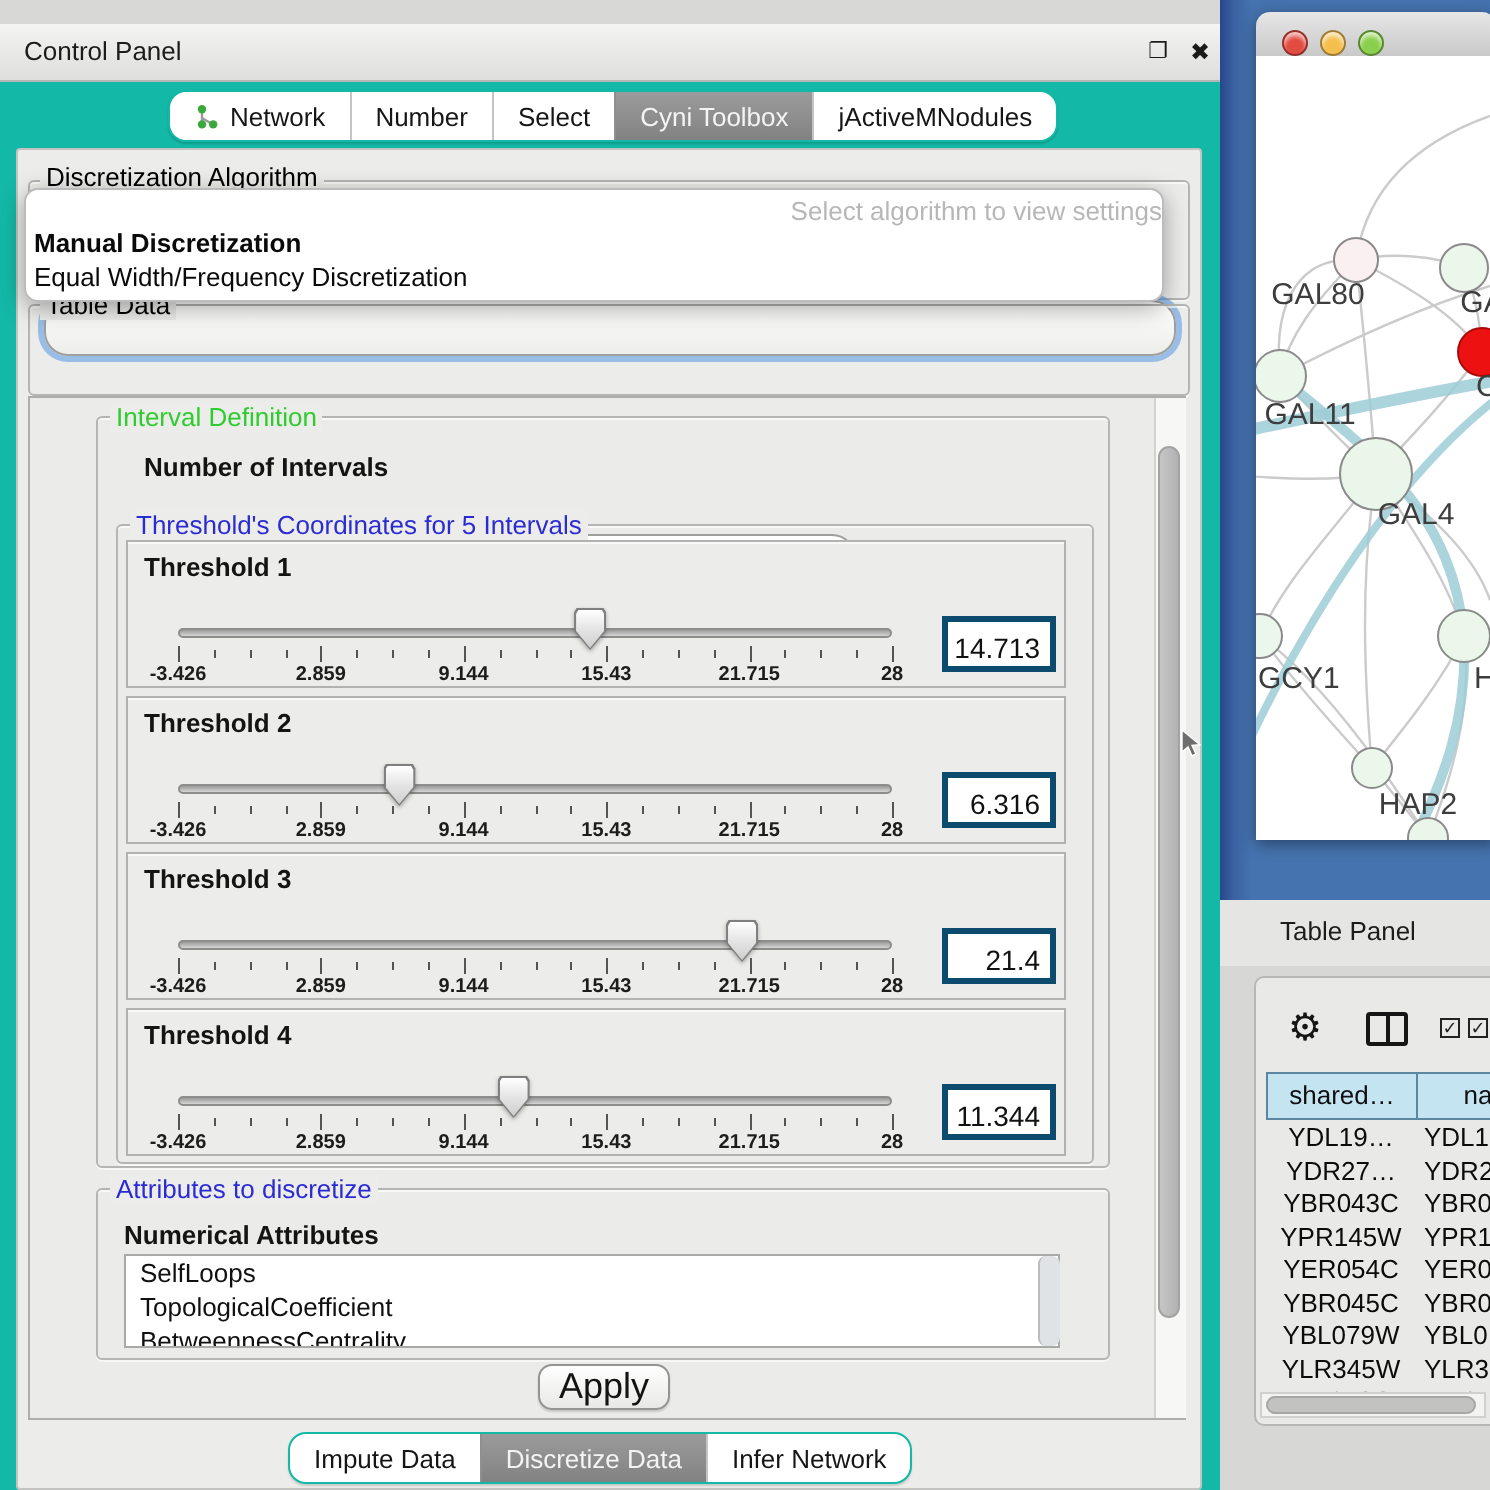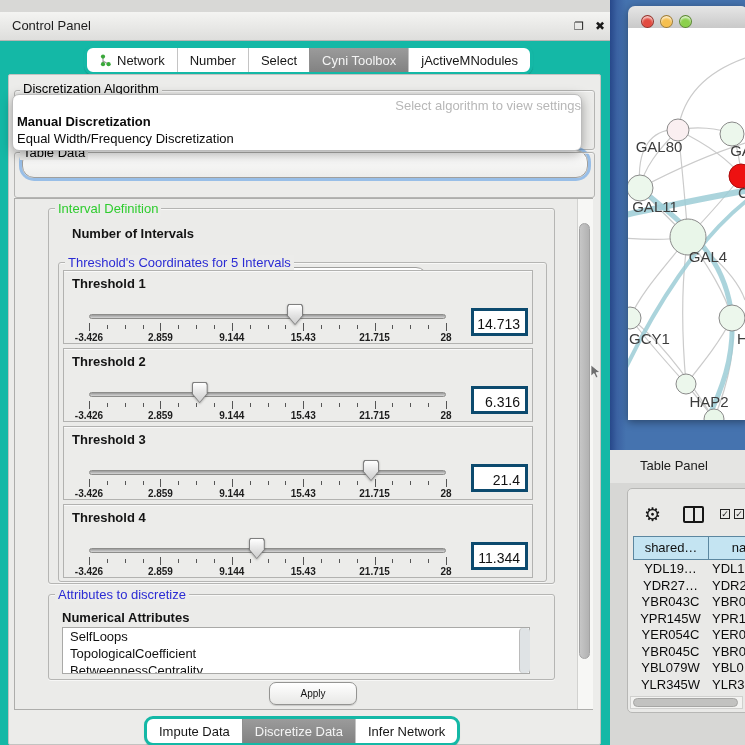--- a/index.html
+++ b/index.html
@@ -11,21 +11,21 @@
   
   #control-panel{left:0;top:12px;width:610px;height:745px;background:#14b8a6;}
   #cp-titlebar{left:0;top:0;width:610px;height:28px;
       background:linear-gradient(#f4f4f2,#dededc);border-bottom:1px solid #b6b6b4;}
   #cp-title{left:12px;top:0;height:28px;line-height:28px;font-size:13px;color:#1c1c1c;}
   .win-btn{top:7px;width:14px;height:14px;font-size:12px;line-height:14px;text-align:center;color:#1a1a1a;}
   #float-btn{left:572px;font-size:11px;}
   #close-btn{left:593px;font-weight:bold;}
 
   
-  .tabgroup{display:flex;border:3px solid #14b8a6;border-radius:9px;overflow:hidden;
+  .tabgroup{display:flex;border:1px solid #14b8a6;border-radius:9px;overflow:hidden;
       background:#ffffff;box-shadow:0 1px 1px rgba(0,0,0,.15);height:24px;}
   .tab{display:flex;align-items:center;gap:5px;padding:0 12px;font-size:13px;color:#161616;
       border-left:1px solid #c4c4c4;white-space:nowrap;cursor:default;}
   .tab:first-child{border-left:none;}
   .tab.sel{background:linear-gradient(#9b9b9b,#828282);color:#f4f4f4;border-left-color:#8f8f8f;}
   #top-tabs{left:84px;top:33px;}
   #bottom-tabs{left:144px;top:704px;}
 
   
   #cp-content{left:8px;top:62px;width:593px;height:671px;background:#ececea;
@@ -99,23 +99,23 @@
 
   #attr-group{left:48px;top:582px;width:505px;height:84px;}
   #attr-title{left:55px;top:575px;color:#2b2bd4;}
   #numattr-label{left:62px;top:598px;font-size:13px;font-weight:bold;color:#141414;}
   #attr-list{left:62px;top:615px;width:468px;height:47px;background:#ffffff;
       border:1px solid #a9a9a7;box-sizing:border-box;overflow:hidden;}
   .attr-item{height:17px;line-height:17px;font-size:13px;color:#101010;padding-left:7px;}
   #attr-list-sb{left:519px;top:616px;width:10px;height:45px;background:#dfe3e5;
       border-left:1px solid #bbb;border-radius:4px;}
 
-  #apply-btn{left:269px;top:670px;width:88px;height:23px;border-radius:7px;
+  #apply-btn{left:269px;top:670px;width:66px;height:23px;border-radius:7px;
       background:linear-gradient(#ffffff,#e8e8e6);border:1px solid #949492;box-sizing:border-box;
-      font-size:10px;color:#141414;text-align:center;line-height:21px;
+      font-size:18px;color:#141414;text-align:center;line-height:21px;
       box-shadow:0 1px 1px rgba(0,0,0,.15);}
 
   
   #desktop{left:610px;top:0;width:135px;height:745px;
       background:linear-gradient(90deg,#27488a 0px,#3b62a2 7px,#4573af 16px);}
   #net-window{left:628px;top:6px;width:120px;height:414px;border-radius:7px 7px 0 0;
       box-shadow:0 2px 8px rgba(0,0,0,.4);overflow:hidden;}
   #net-titlebar{left:0;top:0;width:120px;height:22px;
       background:linear-gradient(#e6e6e6,#c9c9c9);border-bottom:1px solid #9a9a9a;}
   .light{position:absolute;top:9px;width:13px;height:13px;border-radius:50%;box-sizing:border-box;

